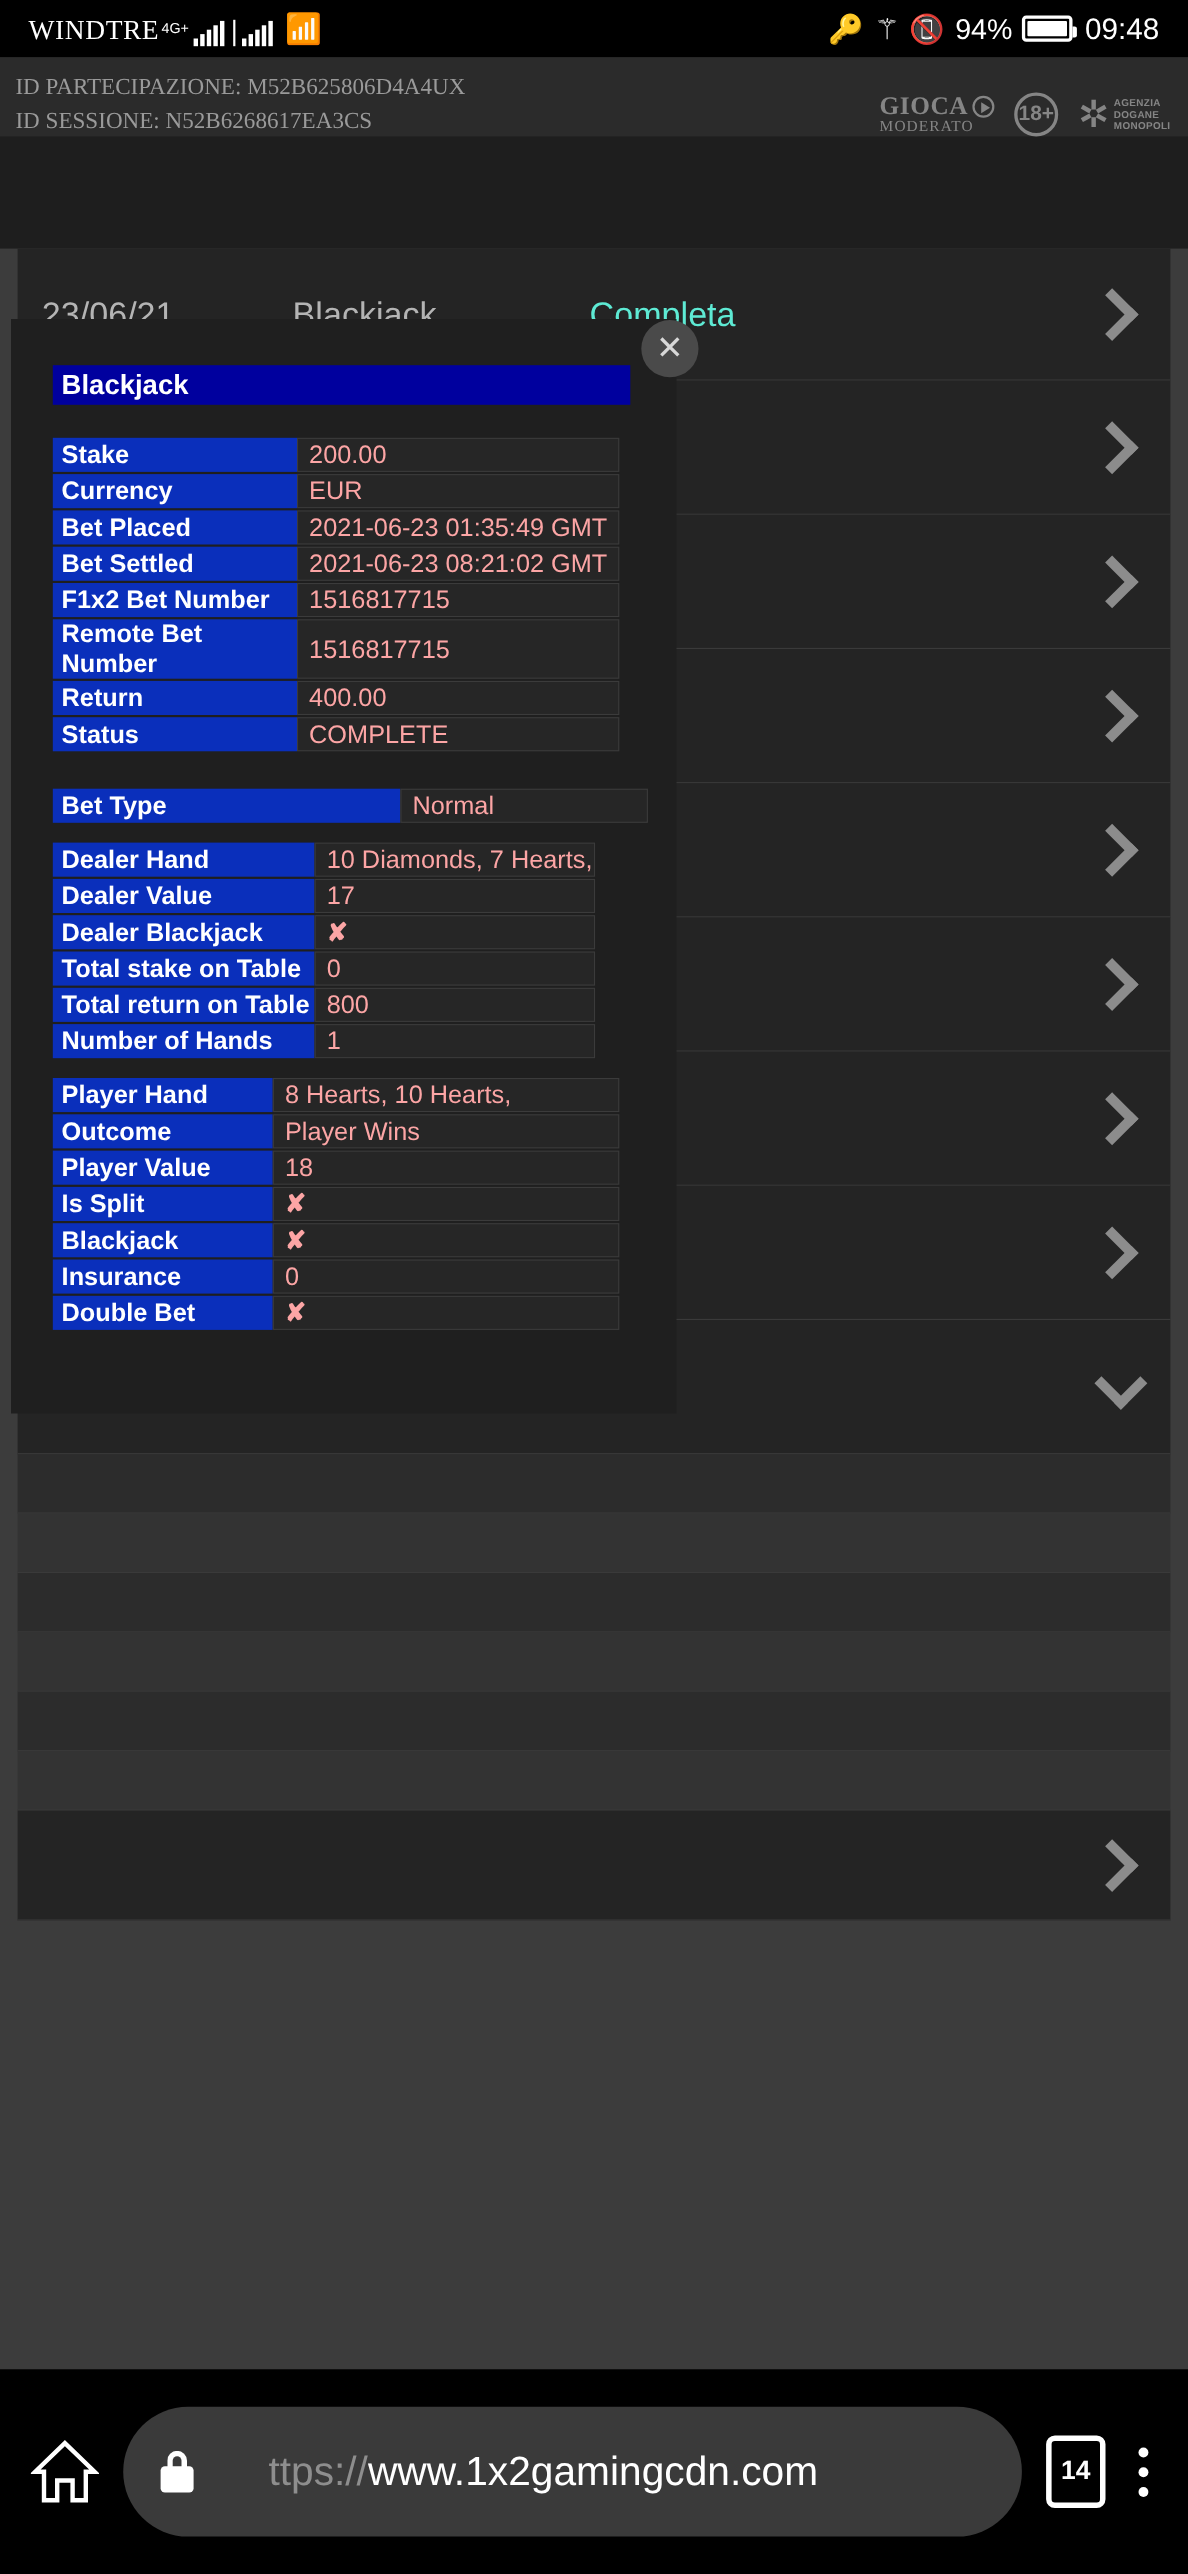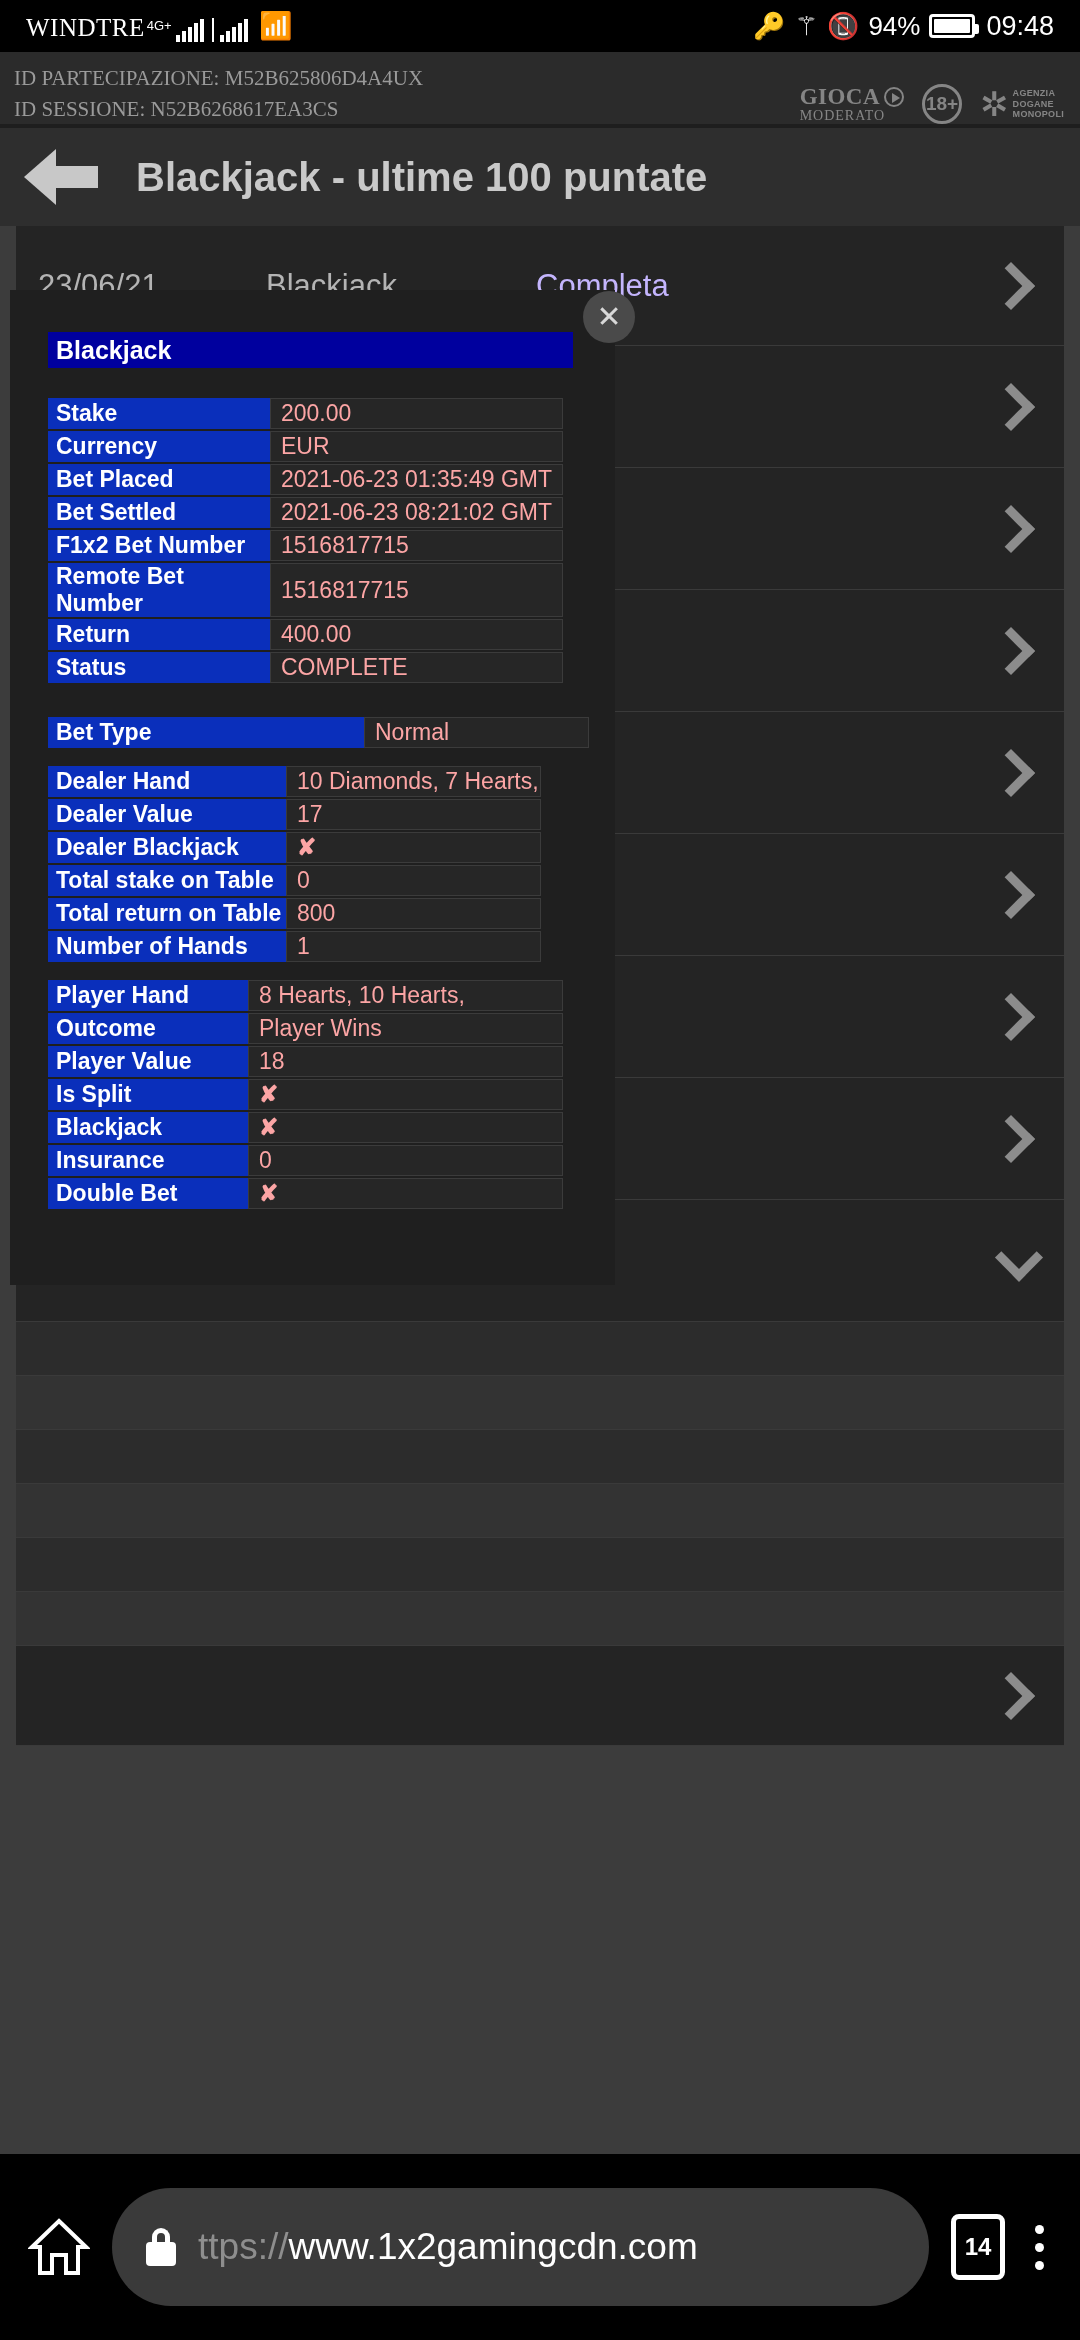--- a/index.html
+++ b/index.html
@@ -69,21 +69,21 @@
   .apptitle { color:#c9c9c9; font-size: 40px; font-weight: bold; }
 
   
   .listarea { position:absolute; top:226px; left:0; width:1080px; height:1928px; background:#3c3c3c; padding: 0 16px; }
   .listrow {
     position: relative; height: 122px; background:#242424; border-bottom:1px solid #3a3a3a;
     display:flex; align-items:center;
   }
   .listrow .c1 { width: 250px; padding-left: 22px; color:#b4b4b4; font-size:31px; }
   .listrow .c2 { width: 270px; color:#b4b4b4; font-size:31px; }
-  .listrow .c3 { width: 290px; color:#c4b5fd; font-size:31px; }
+  .listrow .c3 { width: 290px; color:#5eead4; font-size:31px; }
   .chev {
     position:absolute; right: 36px; top:50%; transform: translateY(-50%) rotate(45deg);
     width: 34px; height: 34px; border-right: 9px solid #8c8c8c; border-top: 9px solid #8c8c8c;
   }
   .chev-down {
     position:absolute; right: 36px; top:50%; transform: translate(8px,-60%) rotate(135deg);
     width: 34px; height: 34px; border-right: 9px solid #8c8c8c; border-top: 9px solid #8c8c8c;
   }
   .stub { height: 54px; background:#2c2c2c; border-bottom:1px solid #3a3a3a; }
   .stub.alt { background:#333; }
@@ -119,21 +119,21 @@
   }
   .homeicon { width:62px; height:60px; position:relative; flex:none; }
   .urlpill {
     flex:1; height: 118px; background:#3a3a3a; border-radius: 60px;
     display:flex; align-items:center; padding: 0 34px; gap: 22px;
   }
   .lockicon { width: 30px; height: 38px; position:relative; flex:none; }
   .lockicon .body { position:absolute; bottom:0; left:0; width:30px; height:24px; background:#fff; border-radius:4px; }
   .lockicon .shackle { position:absolute; top:0; left:6px; width:18px; height:18px; border:5px solid #fff; border-bottom:none; border-radius:9px 9px 0 0; }
   .urltext { font-size: 37px; color:#fff; white-space:nowrap; }
-  .urltext .dim { color:#8e8e8e; }
+  .urltext .dim { color:#8e8e8e;margin-left:46px; }
   .tabbox {
     width: 54px; height: 66px; border: 5px solid #fff; border-radius: 8px;
     display:flex; align-items:center; justify-content:center; color:#fff; font-size:24px; font-weight:bold; flex:none;
   }
   .dots { display:flex; flex-direction:column; gap:9px; flex:none; padding: 0 8px; }
   .dots i { width:9px; height:9px; background:#fff; border-radius:50%; display:block; }
 </style>
 </head>
 <body>
 
@@ -187,27 +187,20 @@
         <span class="adm-star">✲</span>
         <span class="adm-txt">
           <div>AGENZIA</div>
           <div>DOGANE</div>
           <div>MONOPOLI</div>
         </span>
       </div>
     </div>
   </div>
 
-  <div class="appheader">
-    <div class="backarrow">
-      <span class="shaft"></span>
-        <span class="head"></span>
-    </div>
-    <div class="apptitle">Blackjack - ultime 100 puntate</div>
-  </div>
 
   <div class="listarea">
 
     <div class="listrow" style="height:120px;">
       <div class="c1">23/06/21</div>
       <div class="c2">Blackjack</div>
       <div class="c3">Completa</div>
       <span class="chev"></span>
     </div>
 

